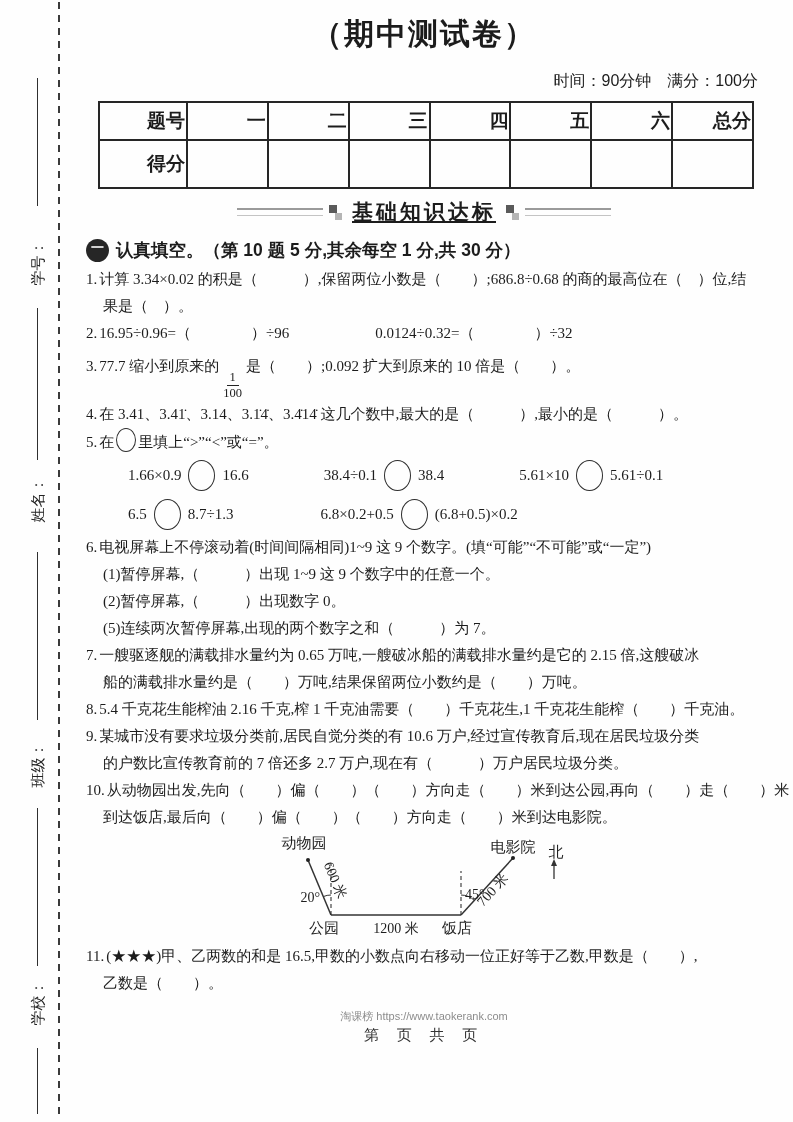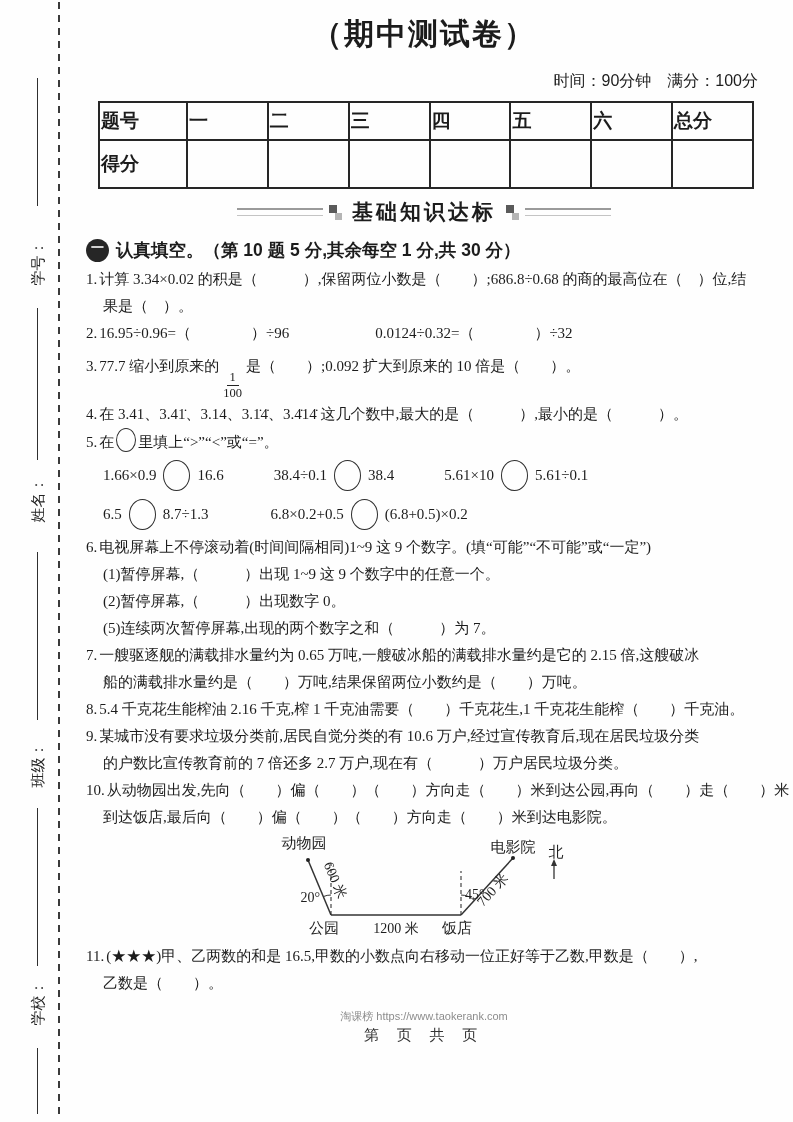--- a/index.html
+++ b/index.html
@@ -17,48 +17,48 @@
   .side-label {
     position:absolute; left:3px; width:72px; height:20px; text-align:center;
     transform:rotate(-90deg); font-size:15px; font-family:"Liberation Sans",sans-serif; color:#222;
   }
   
   .content { position:absolute; left:86px; top:0; width:676px; }
   .title { margin:34px 0 0; text-align:center; font:bold 37px "Liberation Sans",sans-serif; letter-spacing:1px; }
   .subtitle { margin:14px 0 0; text-align:center; font:bold 30px "Liberation Sans",sans-serif; letter-spacing:2px; }
   .meta { margin:16px 4px 0 0; text-align:right; font-size:16px; font-family:"Liberation Sans",sans-serif; }
   table.score { width:656px; margin:9px 0 0 12px; border-collapse:collapse; table-layout:fixed; }
-  table.score td { border:2px solid #262626; text-align:left; font-size:19px; font-weight:bold; }
+  table.score td { border:2px solid #262626; text-align:right; font-size:19px; font-weight:bold; }
   table.score col.c0 { width:88px; }
   table.score tr.hd td { height:34px; }
   table.score tr.sc td { height:44px; }
   .banner { display:flex; align-items:center; justify-content:center; margin:9px 0 0; }
   .deco-line { width:86px; height:5px; border-top:2px solid #9a9a9a; border-bottom:1px solid #c4c4c4; }
   .sq-d { width:8px; height:8px; background:#5a5a5a; margin:0 2px 6px 6px; }
   .sq-l { width:7px; height:7px; background:#b5b5b5; margin:8px 6px 0 -4px; }
-  .banner-text { font:bold 21px "Liberation Sans",sans-serif; letter-spacing:3px; margin:0 4px; }
+  .banner-text { font:bold 21px "Liberation Sans",sans-serif; letter-spacing:3px; margin:0 4px;text-decoration:underline; }
   .sec-head { display:flex; align-items:center; margin:12px 0 4px; font:bold 17.5px "Liberation Sans",sans-serif; }
   .num-badge {
     flex:none; width:23px; height:23px; margin-right:7px; border-radius:50%;
     background:#262626; color:#fff; text-align:center; line-height:23px;
     font:bold 13px "Liberation Sans",sans-serif;
   }
   .q { font-size:15px; }
   .ln { line-height:27px; white-space:nowrap; }
   .ind { padding-left:17px; }
   .qn { margin-right:2px; }
   .gap2 { margin-left:86px; }
   
   .frac { display:inline-flex; flex-direction:column; align-items:center; vertical-align:-10px; margin:0 4px; font-size:12.5px; line-height:1.2; }
   .fnum { border-bottom:1.4px solid #222; padding:0 3px; }
   
   .circle { display:inline-block; width:25px; height:29px; border:1.4px solid #2e2e2e; border-radius:50%; margin:0 7px; vertical-align:middle; }
   .circle.sm { width:18px; height:22px; margin:0 2px; vertical-align:-5px; }
   .cmp-row { display:flex; align-items:center; padding-left:17px; height:39px; }
-  .cmp-item { display:flex; align-items:center; }
+  .cmp-item { display:flex; align-items:center;margin-left:25px; }
   .r1 .cmp-item { margin-right:50px; }
   .r2 .cmp-item { margin-right:62px; }
   
   .diagram { margin:2px 0 0 150px; width:372px; }
   .diagram svg text { font-size:15px; fill:#1e1e1e; }
   .diagram svg text.dist, .diagram svg text.ang { font-size:14px; }
   .footer-site { margin-top:12px; text-align:center; color:#8c8c8c; font-size:11px; font-family:"Liberation Sans",sans-serif; }
   .footer-page { margin-top:2px; text-align:center; color:#333; font-size:15px; letter-spacing:7px; }
 </style>
 </head>

